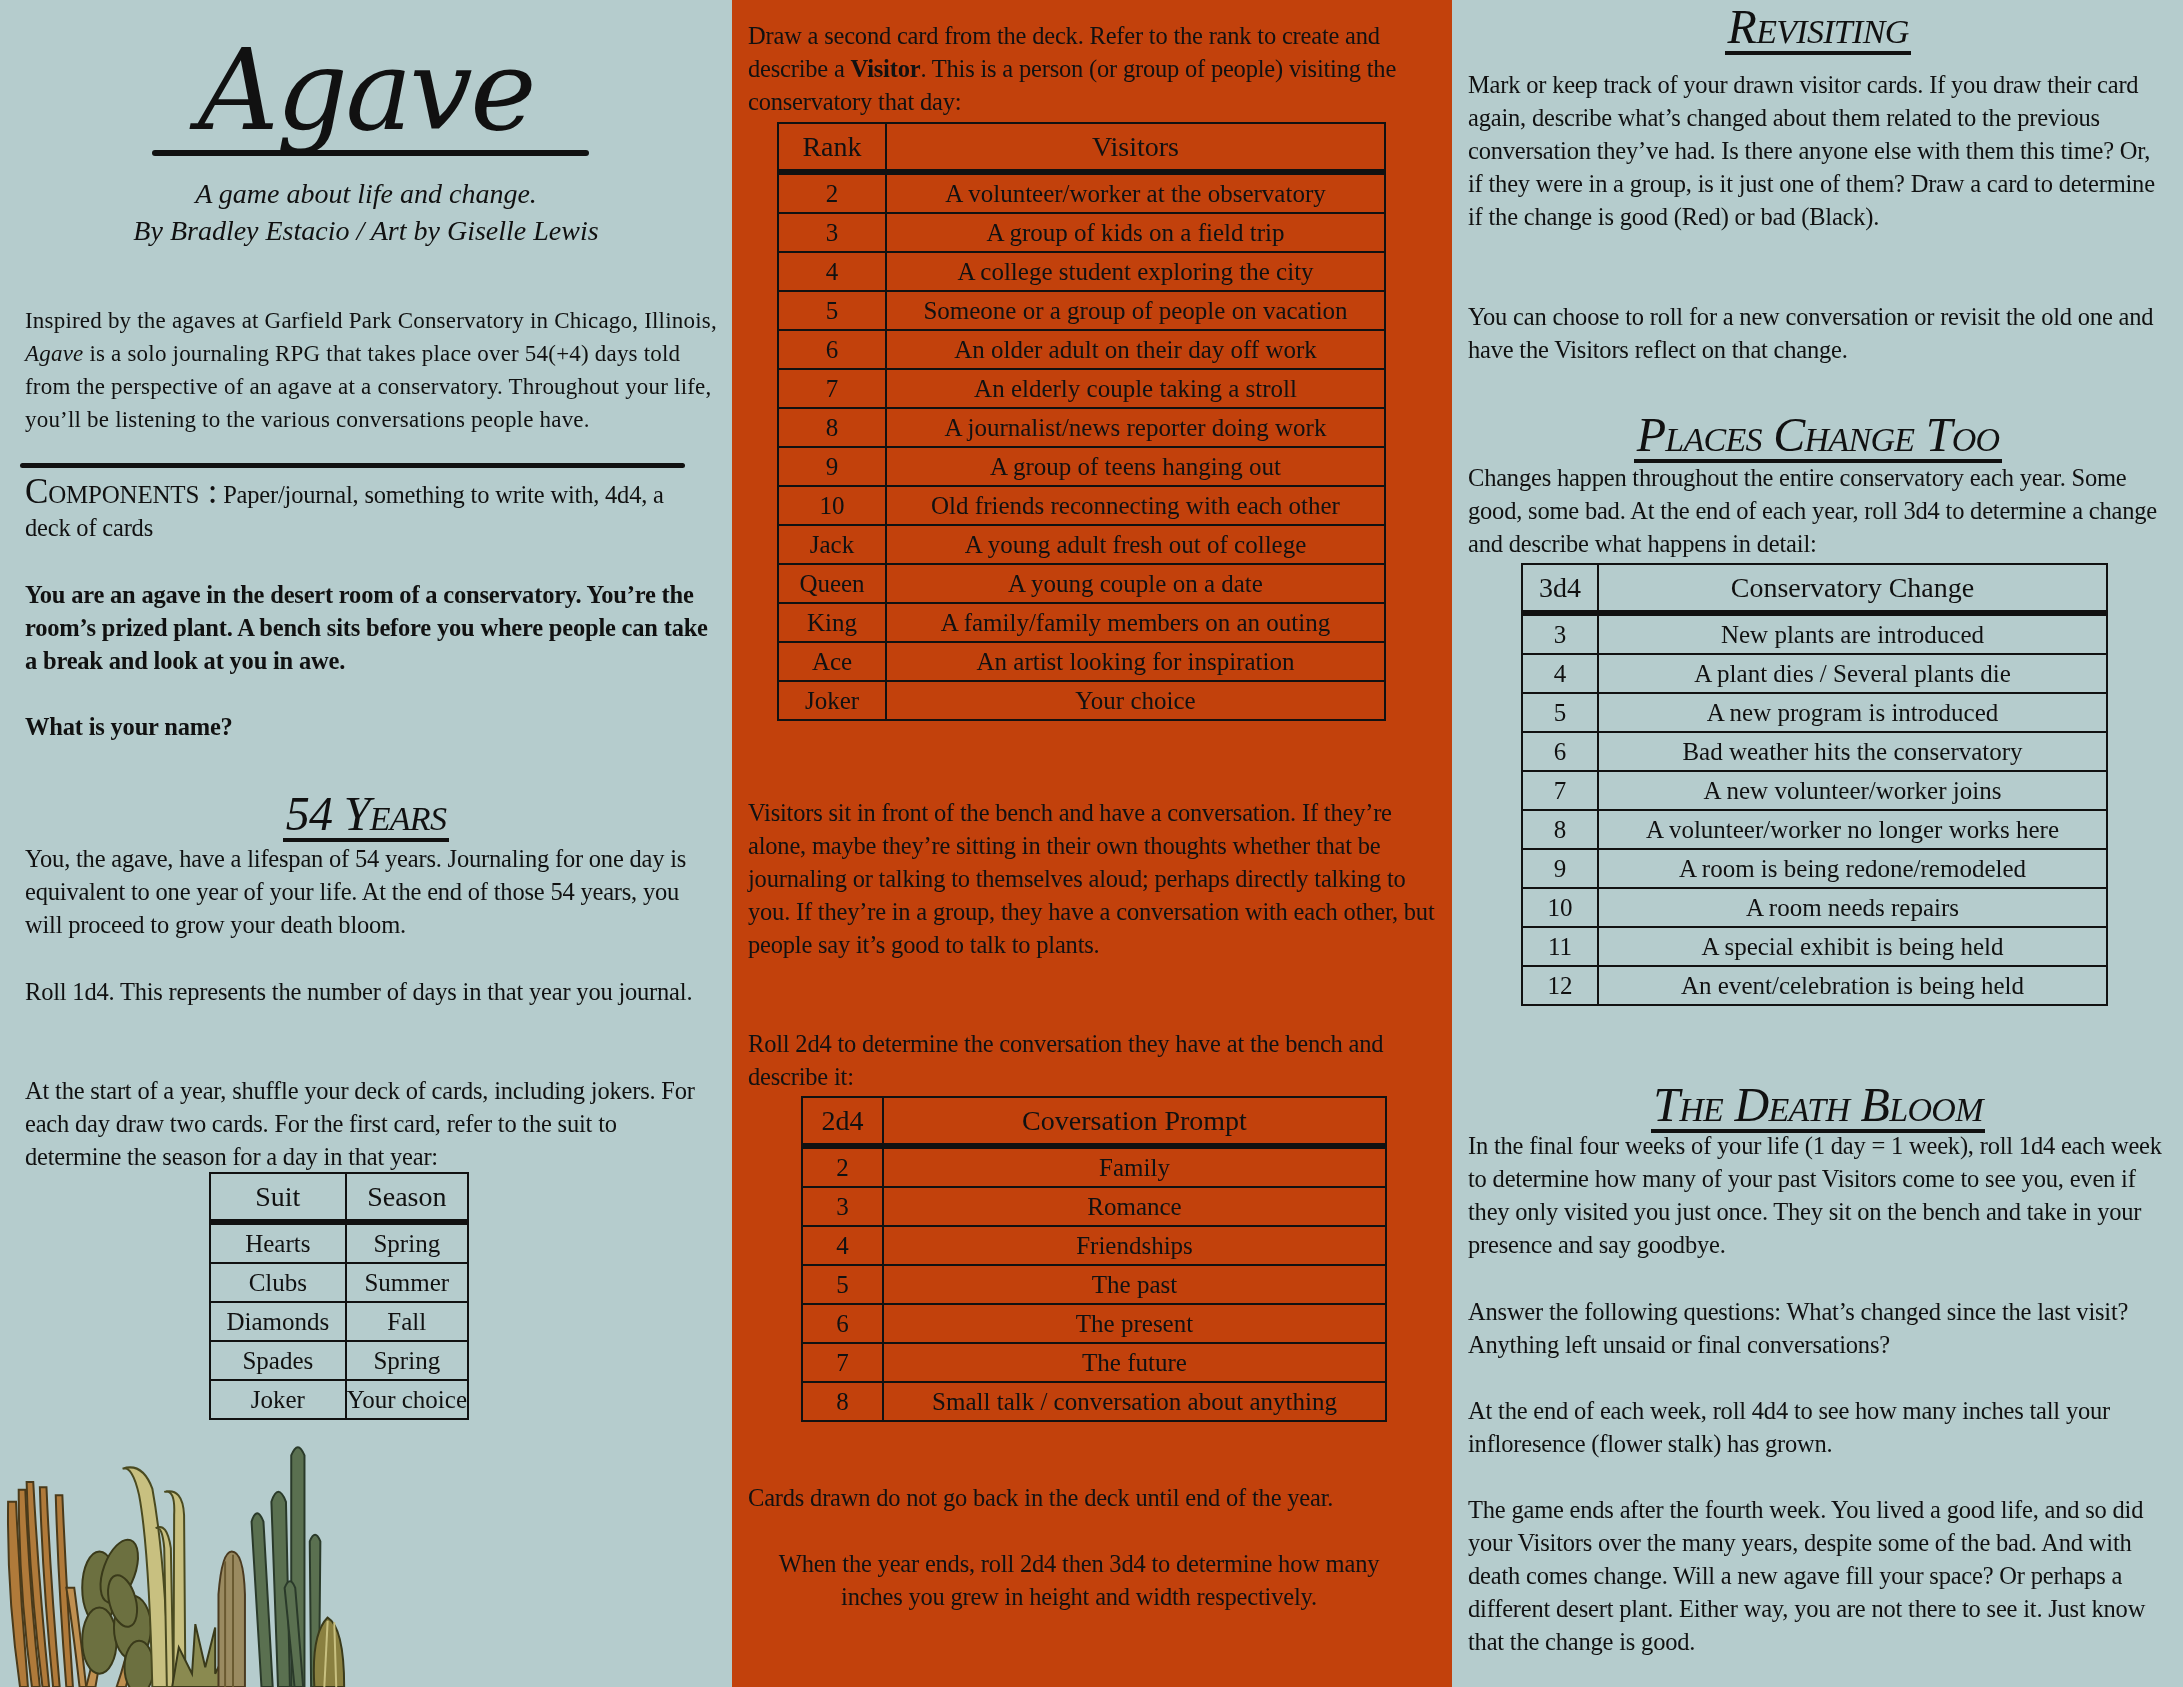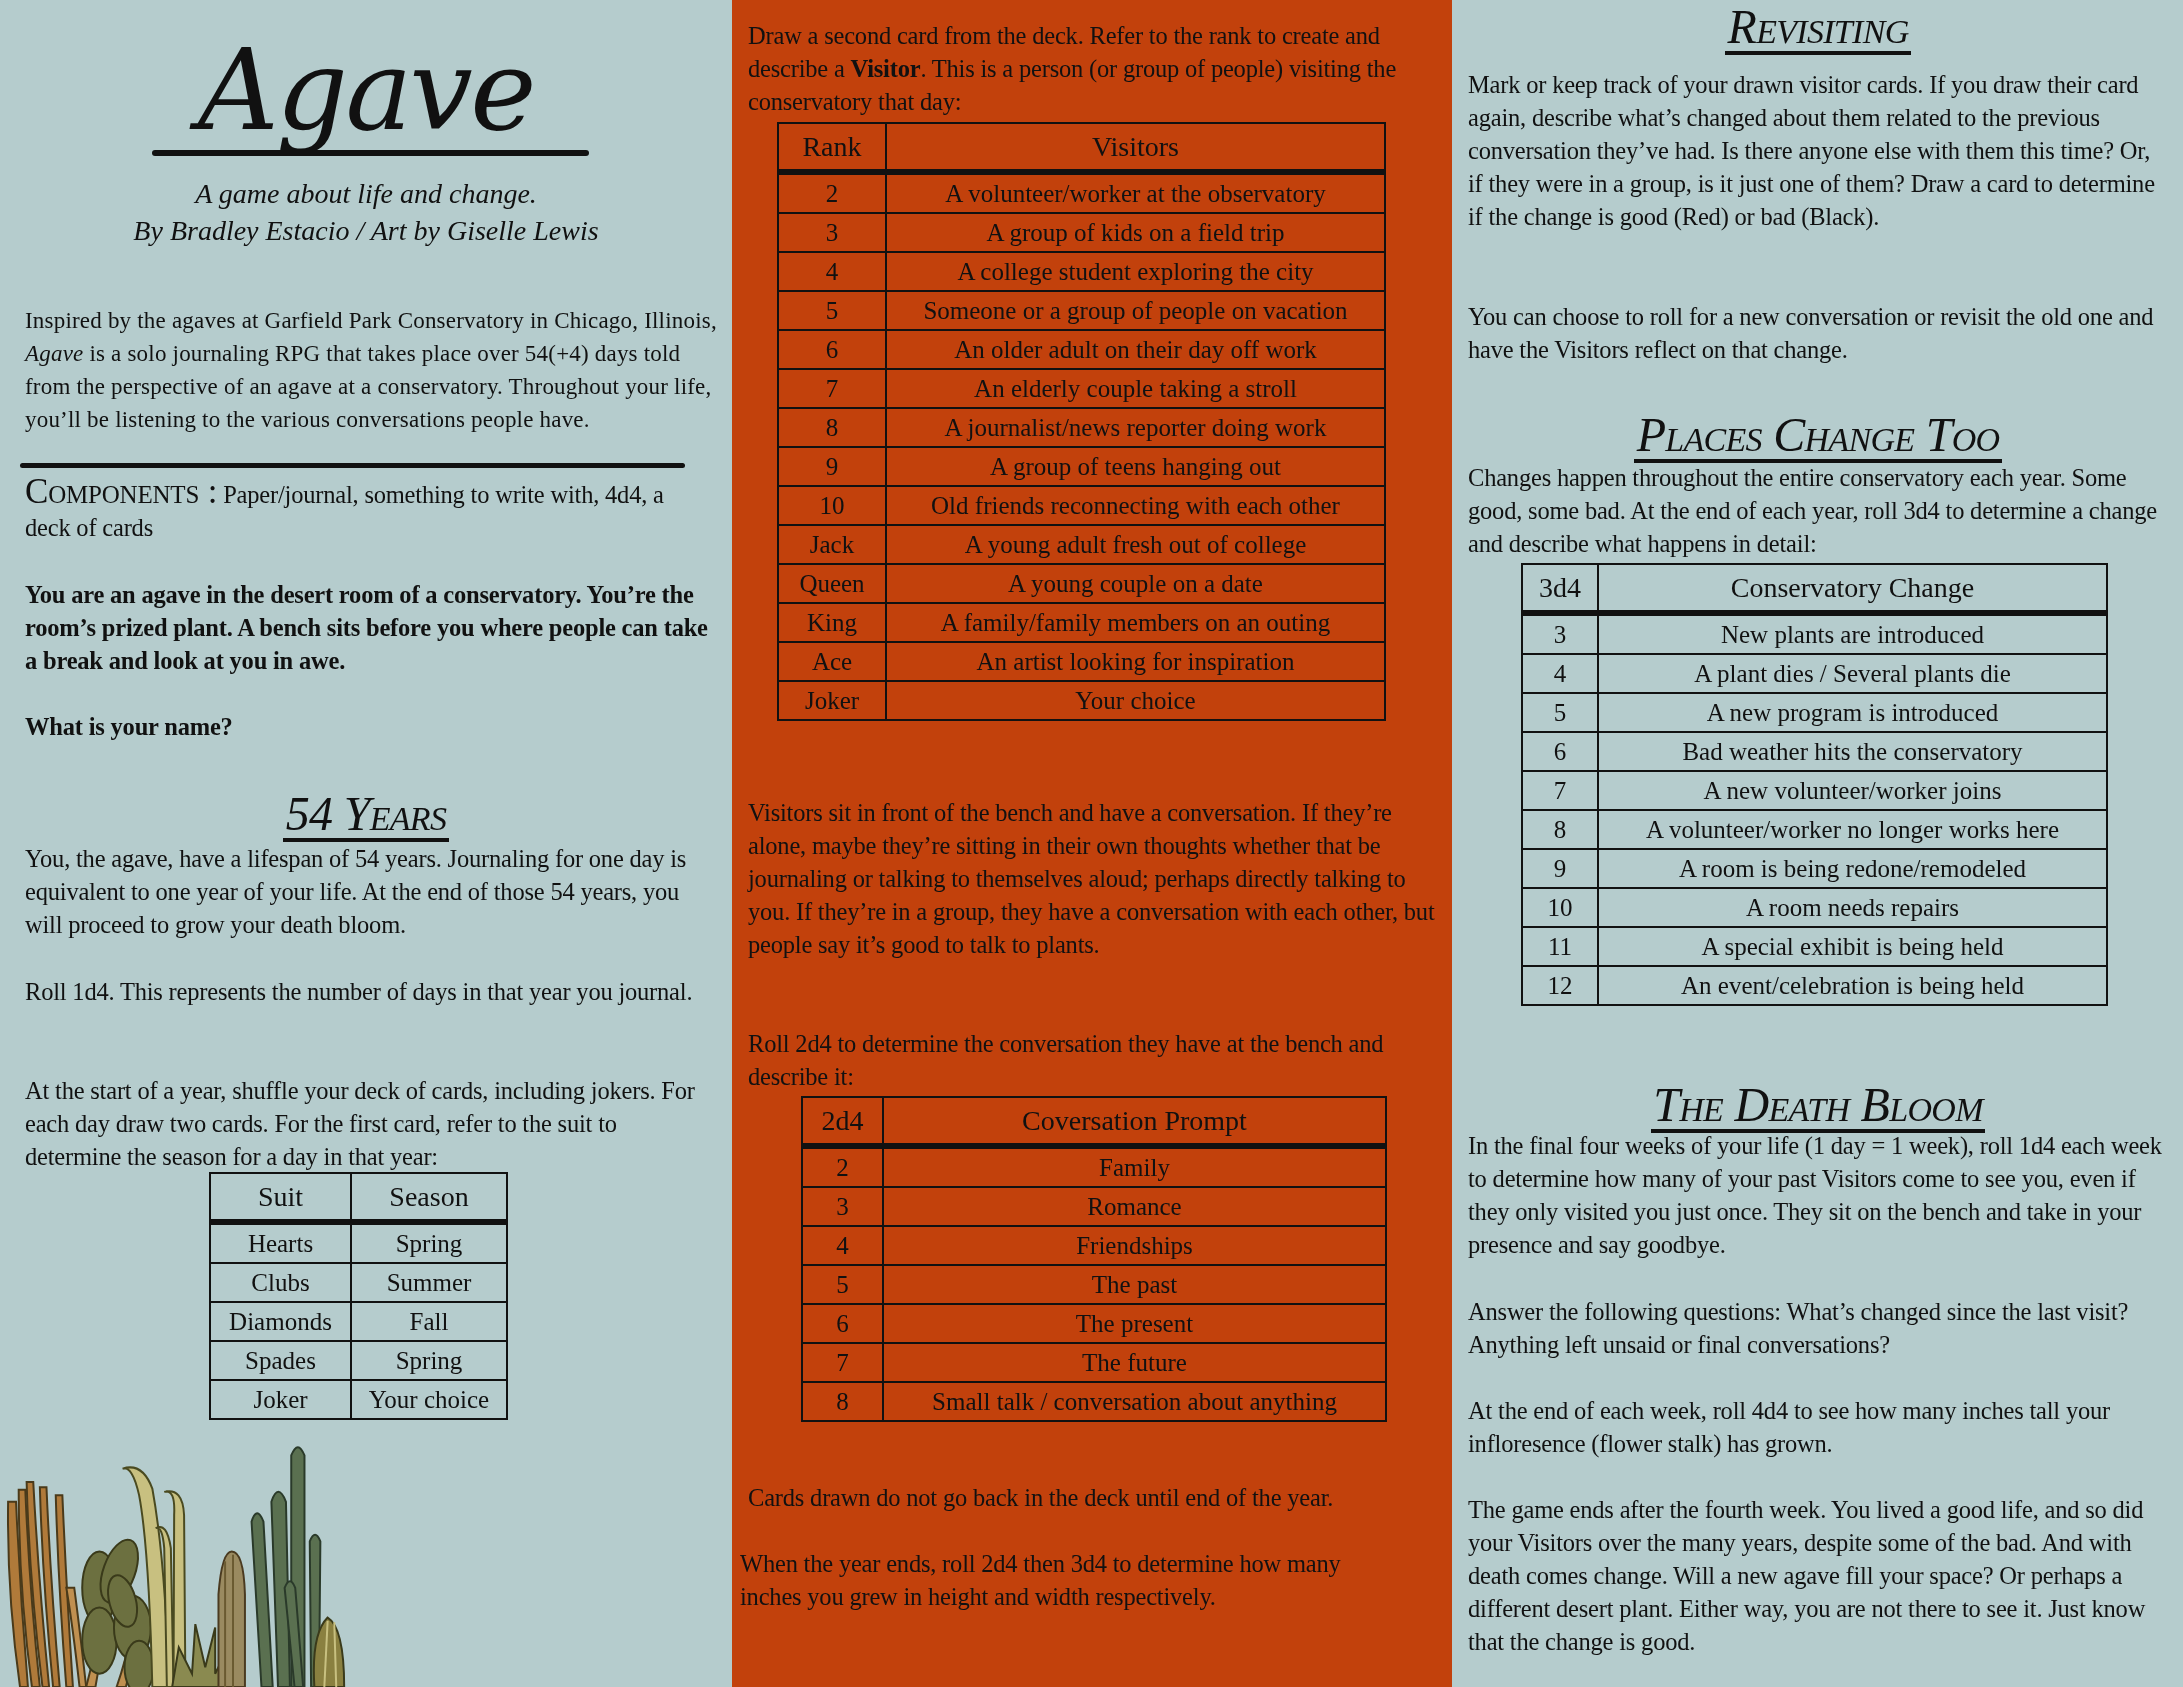--- a/index.html
+++ b/index.html
@@ -70,21 +70,21 @@
   <p class="abs para bold" style="left:25px; top:578px; width:688px;">You are an agave in the desert room of a conservatory. You’re the room’s prized plant. A bench sits before you where people can take a break and look at you in awe.</p>
 
   <p class="abs para bold" style="left:25px; top:710px;">What is your name?</p>
 
   <div class="section-title" style="left:0; width:732px; top:787px;"><span>54 Years</span></div>
 
   <p class="abs para" style="left:25px; top:842px; width:688px;">You, the agave, have a lifespan of 54 years. Journaling for one day is equivalent to one year of your life. At the end of those 54 years, you will proceed to grow your death bloom.</p>
   <p class="abs para" style="left:25px; top:975px; width:688px;">Roll 1d4. This represents the number of days in that year you journal.</p>
   <p class="abs para" style="left:25px; top:1074px; width:688px;">At the start of a year, shuffle your deck of cards, including jokers. For each day draw two cards. For the first card, refer to the suit to determine the season for a day in that year:</p>
 
-  <table class="rt" style="left:209px; top:1172px; width:299px;">
+  <table class="rt" style="left:209px; top:1172px; width:260px;">
     <tbody>
         <tr>
       <th style="width:139px;">Suit</th>
       <th>Season</th>
     </tr>
     <tr>
           <td>Hearts</td>
           <td>Spring</td>
         </tr>
     <tr>
@@ -255,21 +255,21 @@
           <td>The future</td>
         </tr>
     <tr>
           <td>8</td>
           <td>Small talk / conversation about anything</td>
         </tr>
   </tbody>
     </table>
 
   <p class="abs para" style="left:16px; top:1481px; width:701px;">Cards drawn do not go back in the deck until end of the year.</p>
-  <p class="abs para" style="left:8px; top:1547px; width:662px;">When the year ends, roll 2d4 then 3d4 to determine how many inches you grew in height and width respectively.</p>
+  <p class="abs para" style="left:16px; top:1547px; width:662px;text-align:center;">When the year ends, roll 2d4 then 3d4 to determine how many inches you grew in height and width respectively.</p>
 </div>
 
 <div id="col-right" class="col">
   <div class="section-title" style="left:0; width:732px; top:0;"><span>Revisiting</span></div>
   <p class="abs para" style="left:16px; top:68px; width:701px;">Mark or keep track of your drawn visitor cards. If you draw their card again, describe what’s changed about them related to the previous conversation they’ve had. Is there anyone else with them this time? Or, if they were in a group, is it just one of them? Draw a card to determine if the change is good (Red) or bad (Black).</p>
   <p class="abs para" style="left:16px; top:300px; width:688px;">You can choose to roll for a new conversation or revisit the old one and have the Visitors reflect on that change.</p>
 
   <div class="section-title" style="left:0; width:732px; top:408px;"><span>Places Change Too</span></div>
   <p class="abs para" style="left:16px; top:461px; width:701px;">Changes happen throughout the entire conservatory each year. Some good, some bad. At the end of each year, roll 3d4 to determine a change and describe what happens in detail:</p>
 

